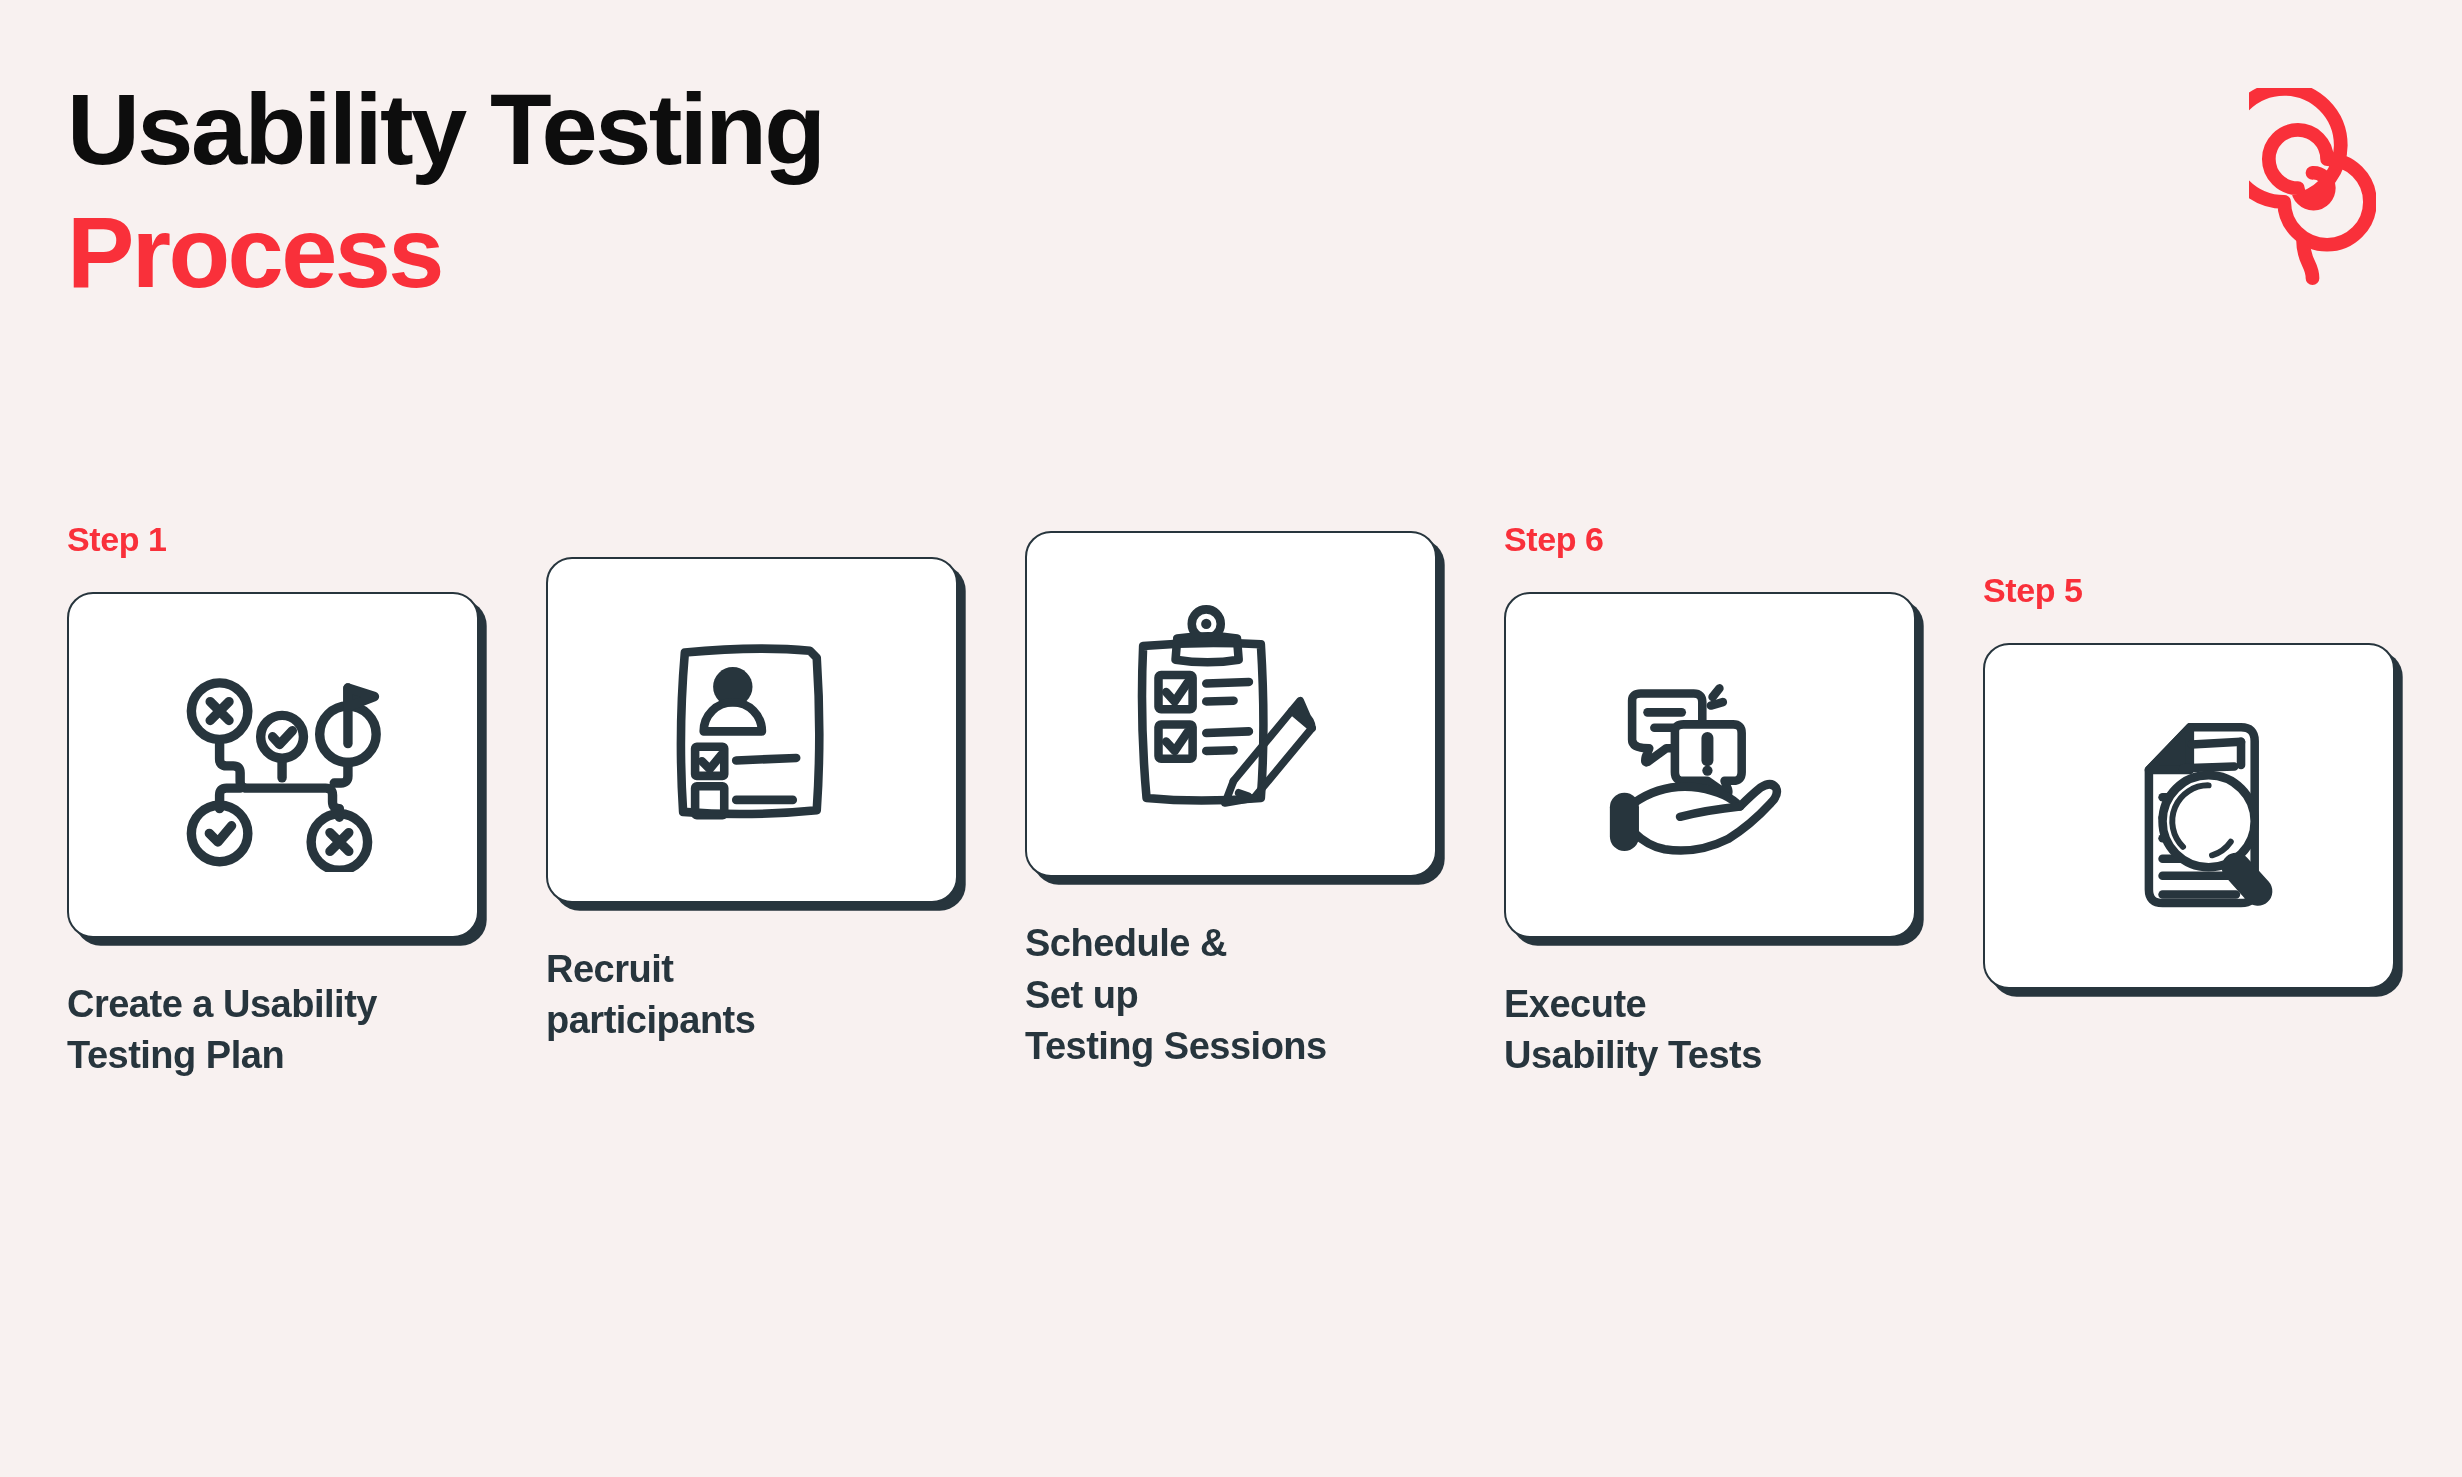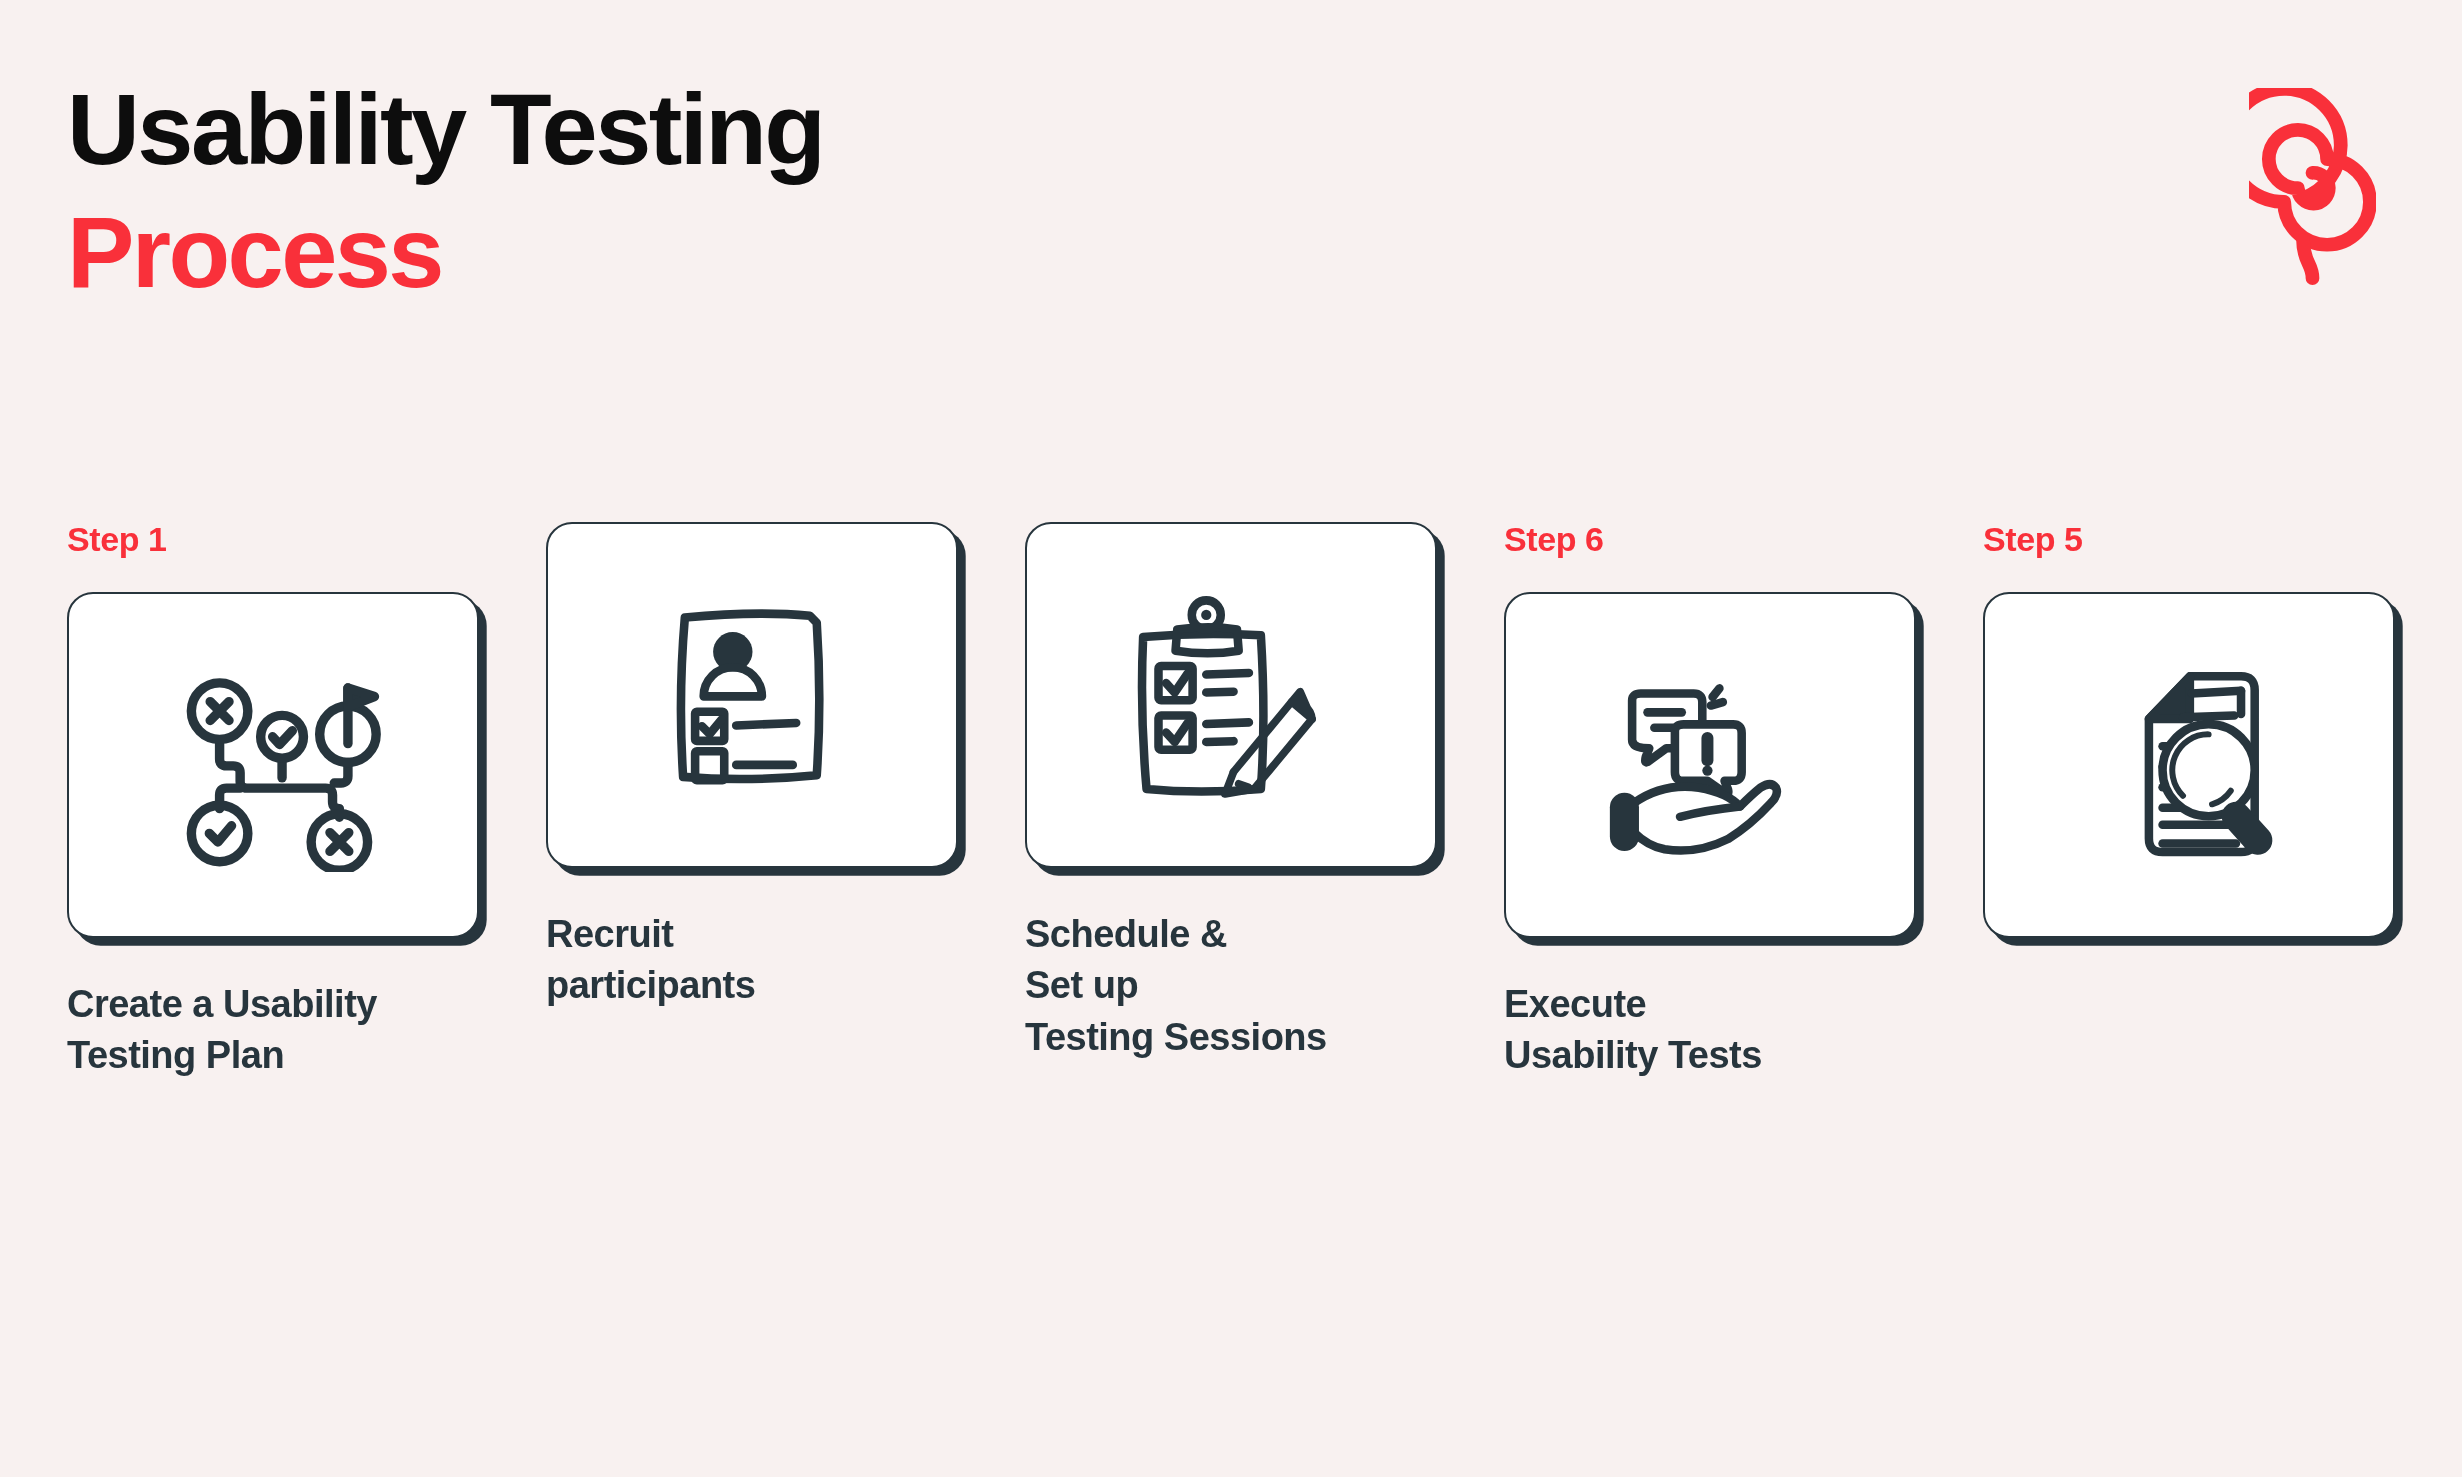--- a/index.html
+++ b/index.html
@@ -47,21 +47,21 @@
     margin-right:20.5px;
   }
 
   
   .steps {
     position:absolute;
     left:67px; top:522px;
     width:2343px;
     display:flex;
     gap:60px;
-    align-items:flex-start;
+    align-items:center;
   }
 
   .step {
     width:419px;
     flex:0 0 419px;
     display:flex;
     flex-direction:column;
   }
 
   .step-label {

